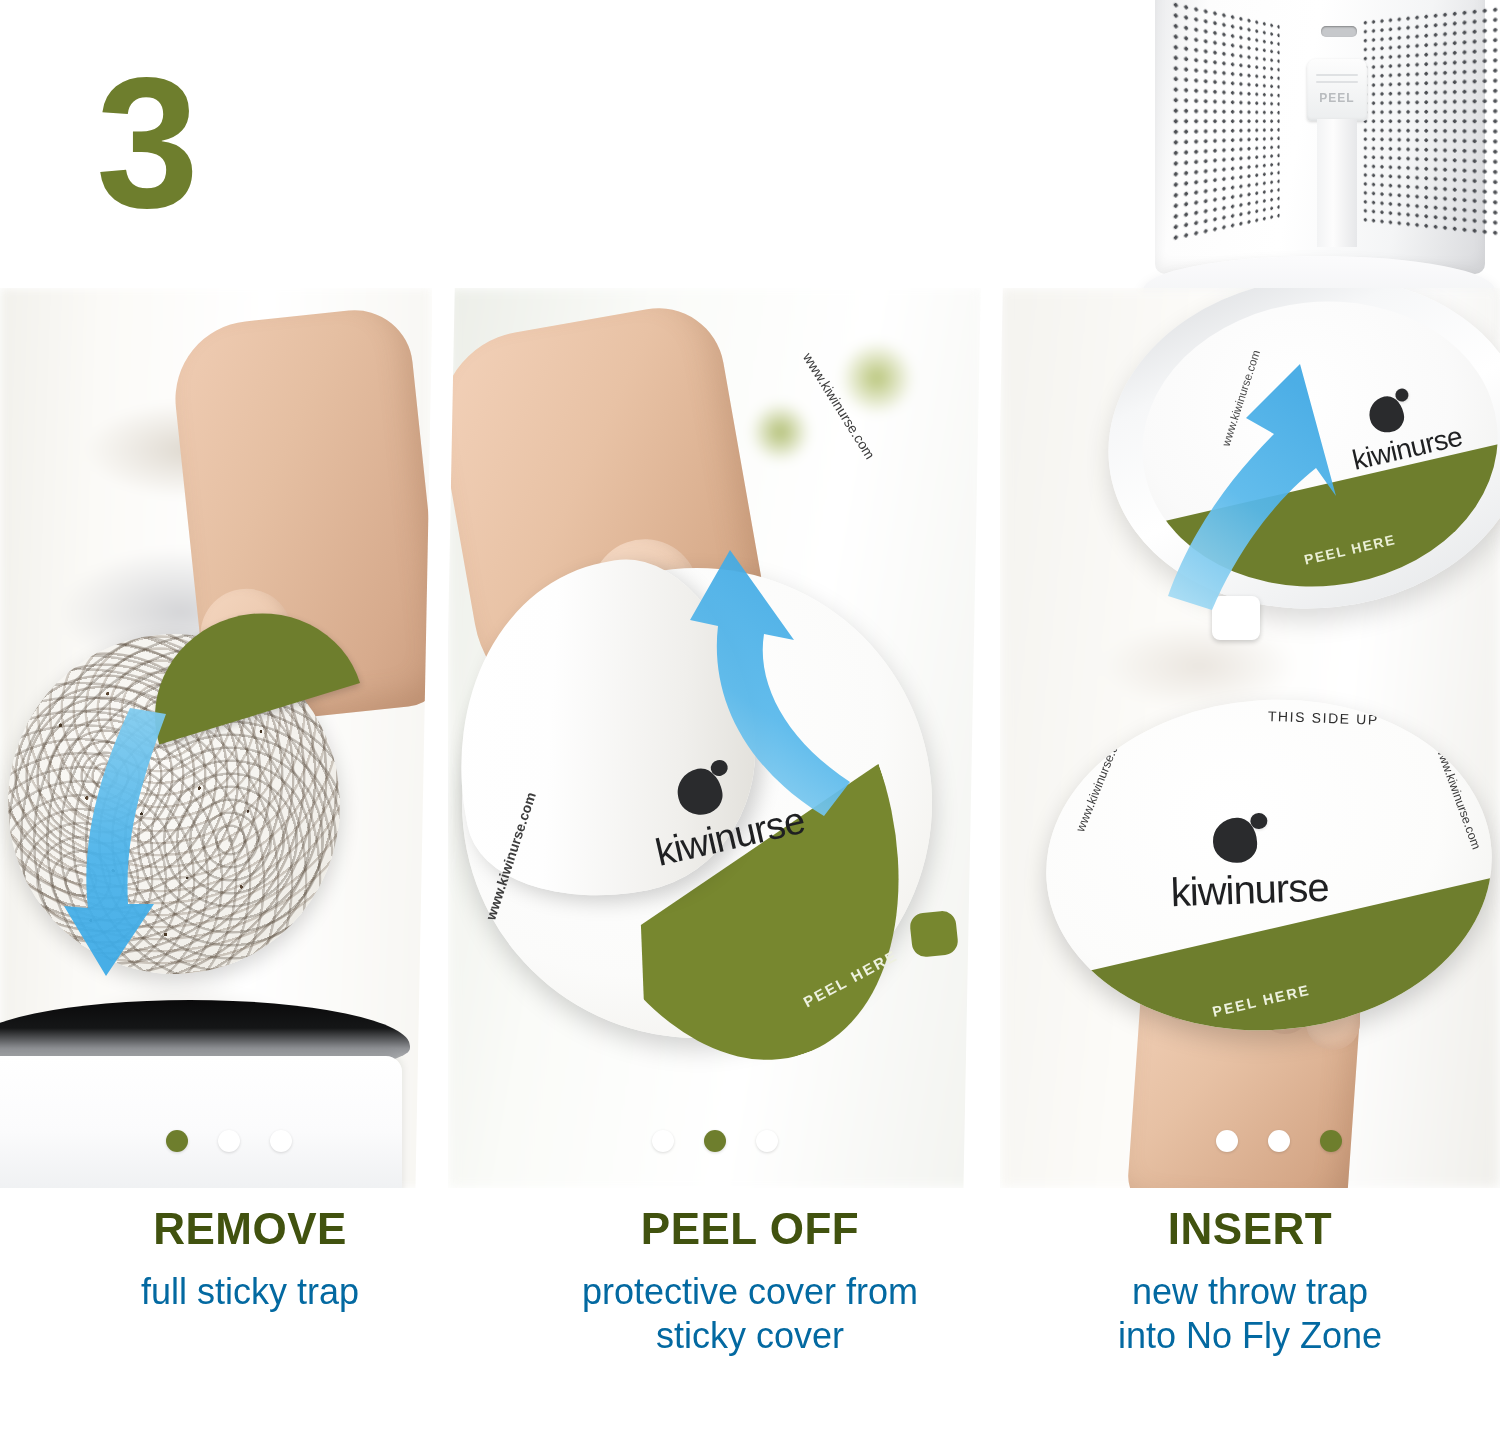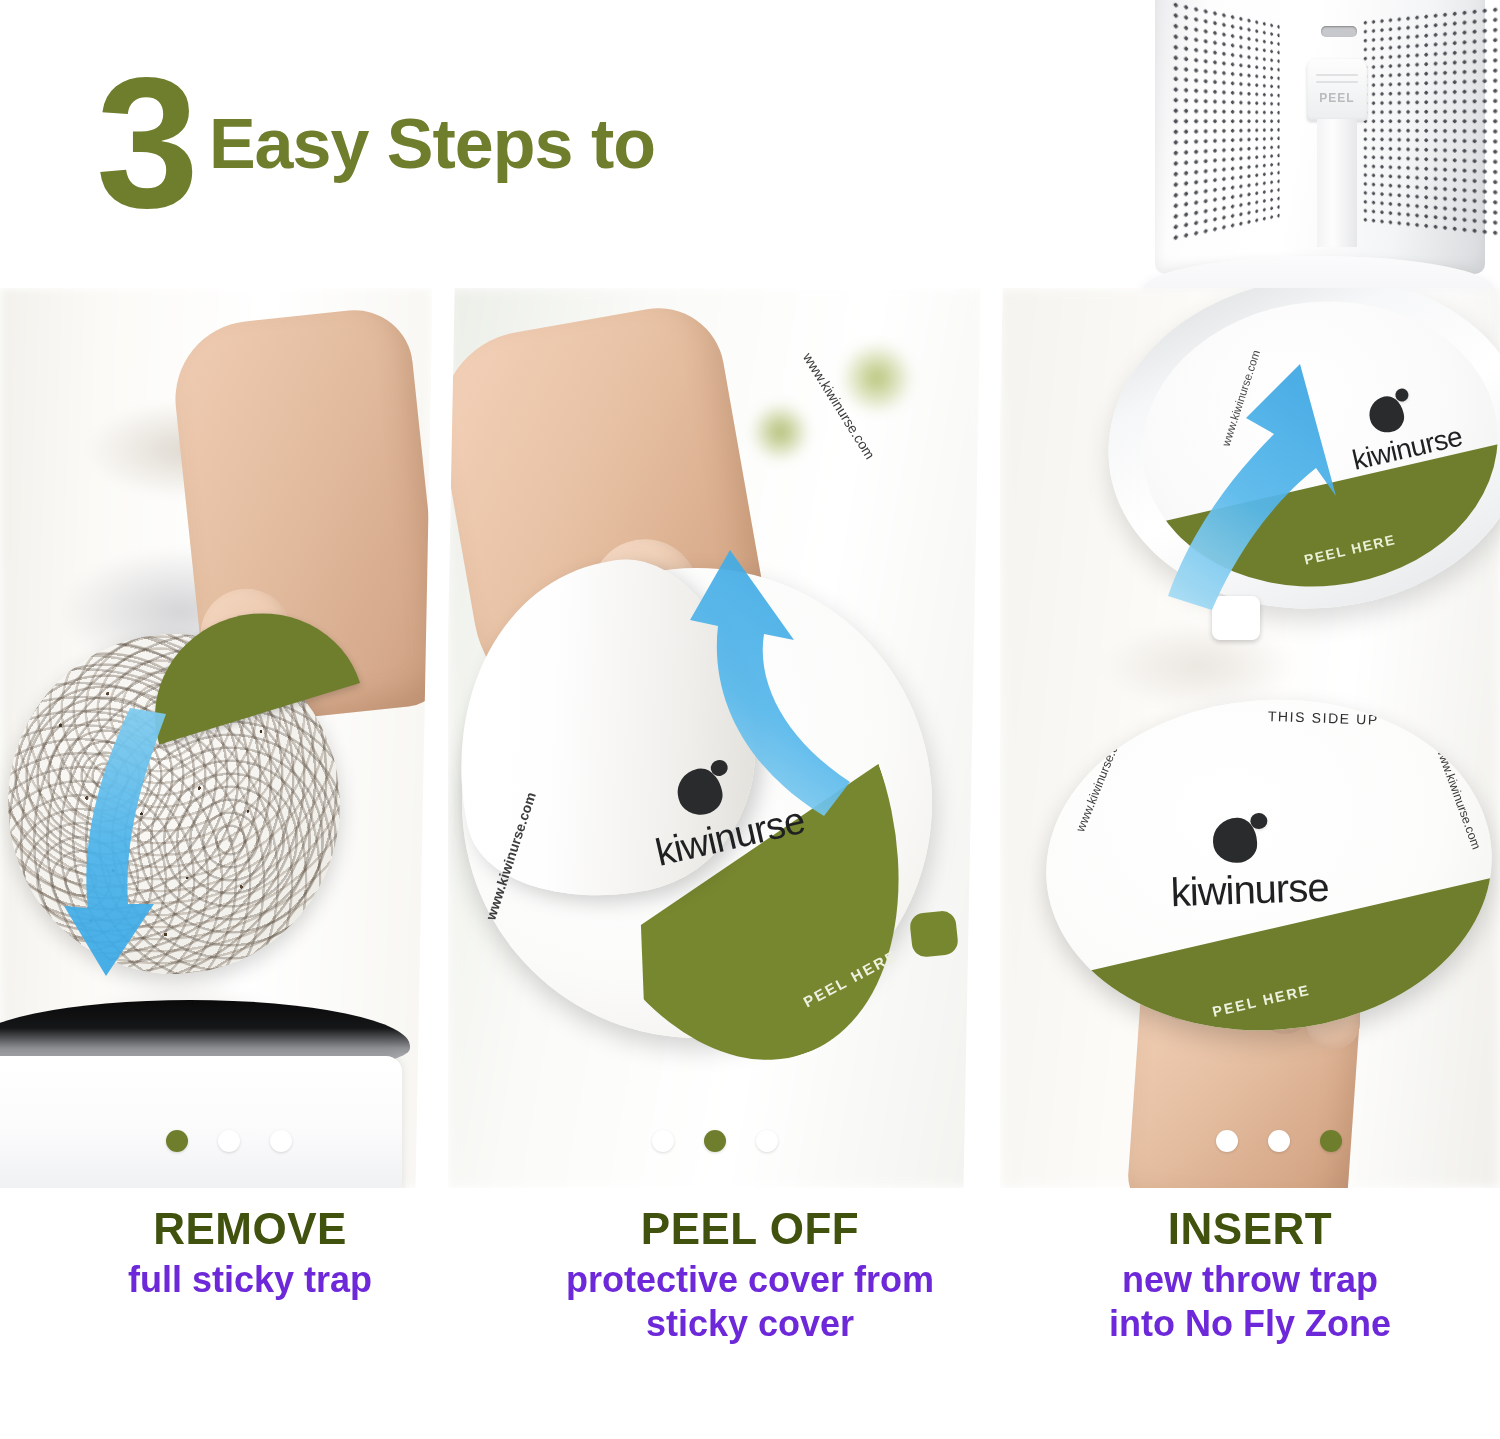--- a/index.html
+++ b/index.html
@@ -355,33 +355,32 @@
   .dots { position:absolute; bottom:36px; display:flex; gap:30px; z-index:25; }
   .d1 { left:166px; } .d2 { left:204px; } .d3 { left:216px; }
   .dot { width:22px; height:22px; border-radius:50%; background:#ffffff;
          box-shadow:0 1px 3px rgba(0,0,0,.14); }
   .dot.on { background:#6e7e2d; }
 
   
   .captions { position:absolute; left:0; top:1204px; width:1500px; height:235px; display:flex; }
   .cap { flex:1; text-align:center; padding:0 12px; }
   .cap .title {
-    font-size:44px; font-weight:700; color:#41520f; letter-spacing:.5px; margin-bottom:4px;
-  }
-  .cap .body { font-size:36px; line-height:1.22; color:#6d28d9; font-weight:700;text-align:center; }
+    font-size:44px; font-weight:700; color:#41520f; letter-spacing:.5px; margin-bottom:16px;
+  }
+  .cap .body { font-size:36px; line-height:1.22; color:#0369a1; font-weight:400;text-align:center; }
 </style>
 </head>
 <body>
 
 <div class="page">
 
   <div class="headline">
     <div class="big-number">3</div>
     <div class="headline-lines">
-      <div class="hl">Easy Steps to</div>
     </div>
   </div>
 
   <div class="appliance-wrap">
     <div class="appliance-body">
       <div class="mesh mesh-left"></div>
       <div class="mesh mesh-right"></div>
       <div class="vent-slot"></div>
       <div class="push-latch">
         <div class="grip g1"></div>

